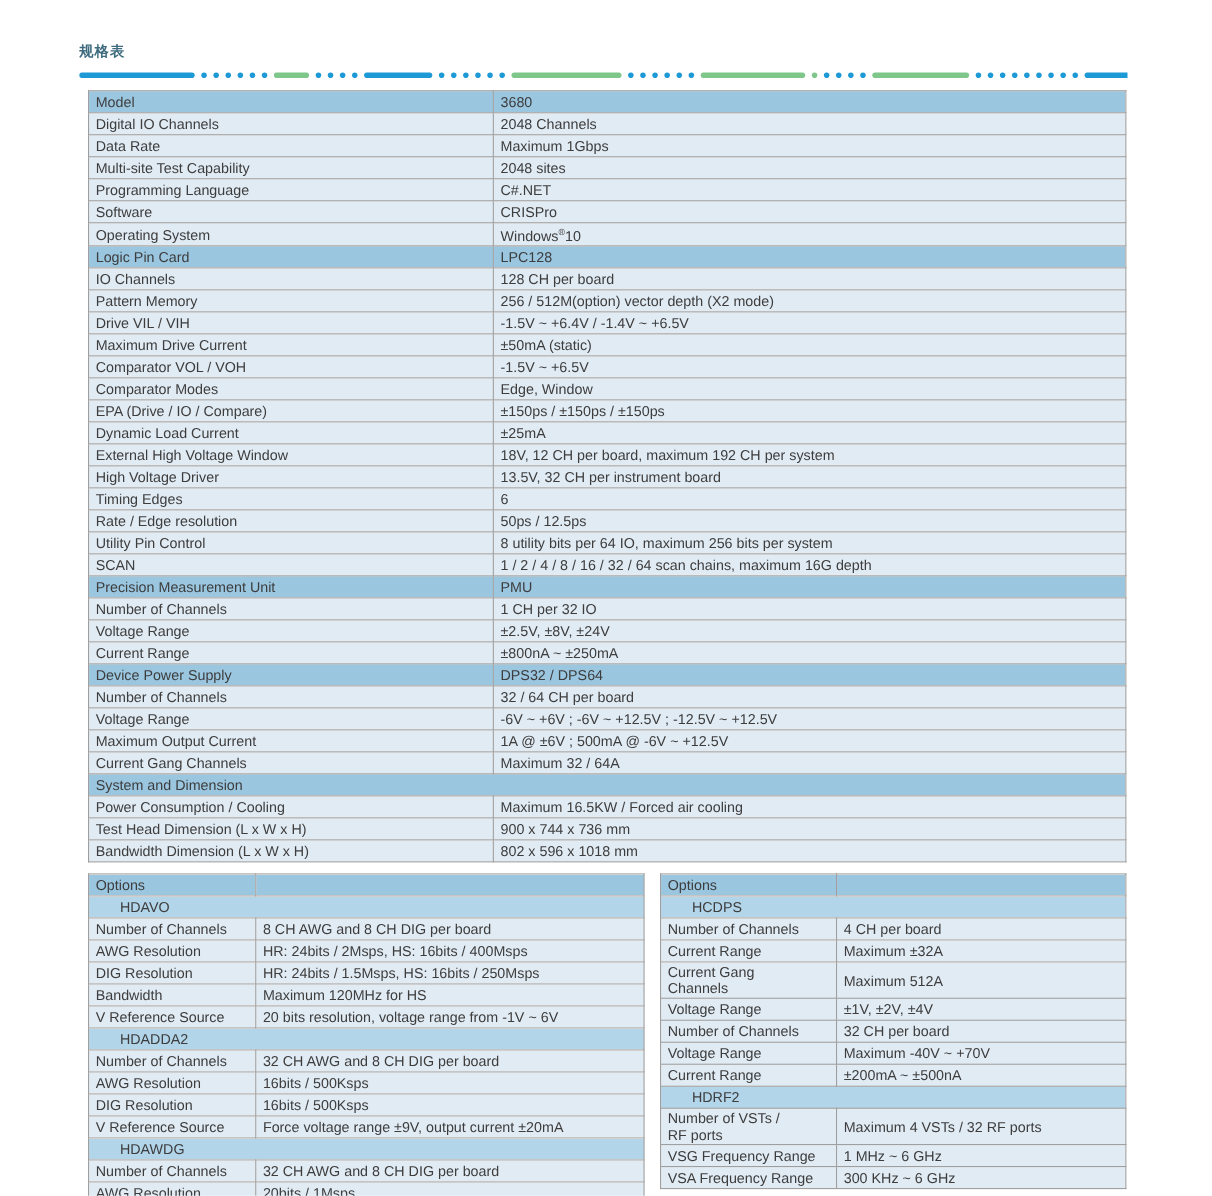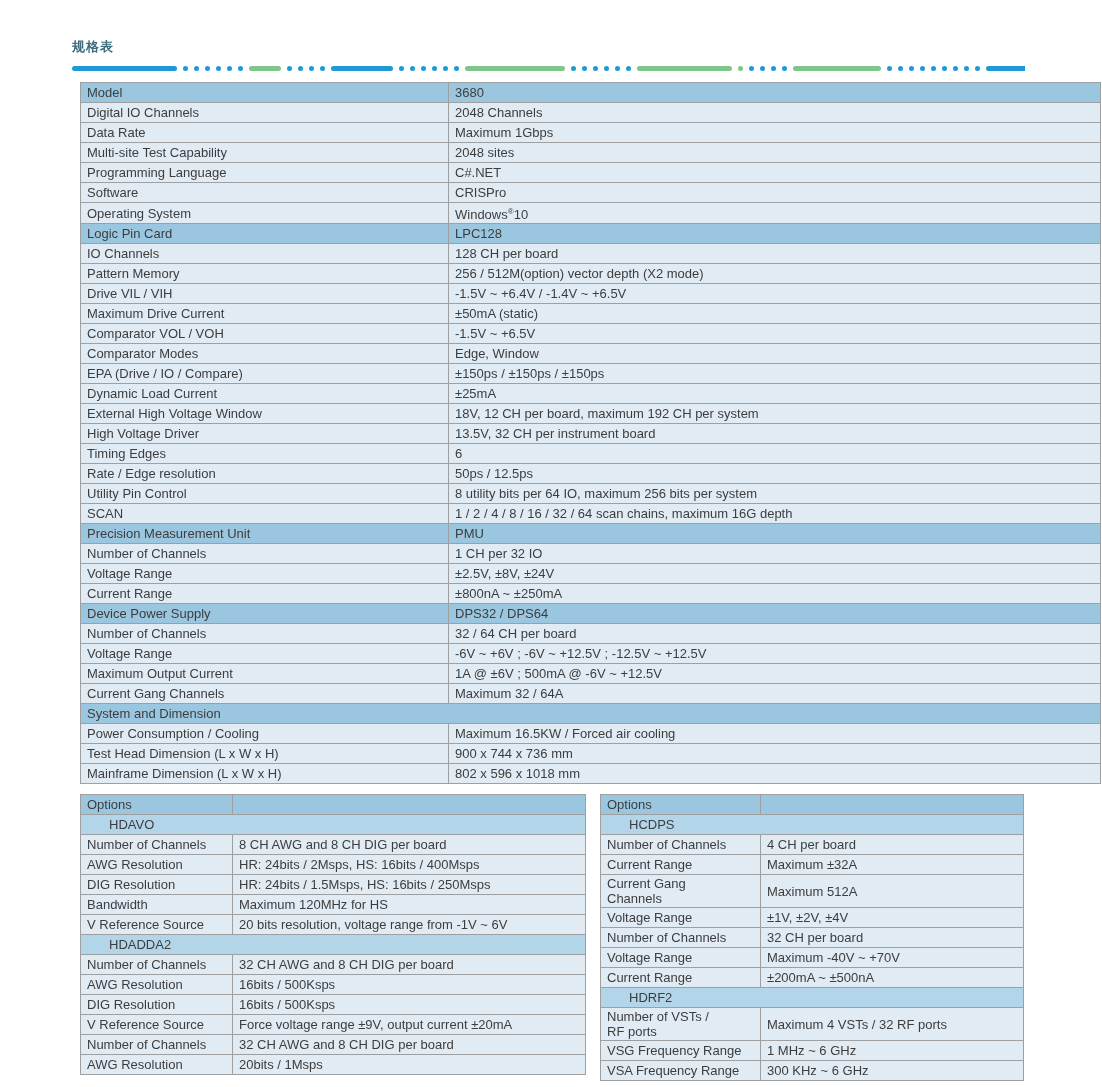--- a/index.html
+++ b/index.html
@@ -33,21 +33,21 @@
   td{
     border:1px solid var(--border);
     padding:1px 6px;height:17px;line-height:15px;
     overflow:hidden;white-space:pre-line;vertical-align:middle;
     background:var(--row-bg);
   }
   tr.header td{background:var(--header-bg);}
   tr.section td, tr.subheader td{background:var(--header-bg);}
   tr.subheader td{background:var(--subheader-bg);padding-left:28px;}
 
-  .main-table{width:1021px;margin:11px 0 2px 8px;}
+  .main-table{width:944px;margin:11px 0 2px 8px;}
   .options-wrap{display:flex;gap:14px;margin:10px 0 0 8px;}
   .options-left{width:506px;align-self:flex-start;}
   .options-right{width:424px;align-self:flex-start;}
 </style>
 </head>
 <body>
 
 <div class="wrapper">
 
   <h1 class="page-title">规格表</h1>
@@ -233,21 +233,21 @@
         </tr>
         <tr class="row">
           <td>Power Consumption / Cooling</td>
           <td>Maximum 16.5KW / Forced air cooling</td>
         </tr>
         <tr class="row">
           <td>Test Head Dimension (L x W x H)</td>
           <td>900 x 744 x 736 mm</td>
         </tr>
         <tr class="row">
-          <td>Mainframe Dimension (L x W x H)</td>
+          <td>Bandwidth Dimension (L x W x H)</td>
           <td>802 x 596 x 1018 mm</td>
         </tr>
       </tbody>
   </table>
 
   <div class="options-wrap">
     <table class="options-left">
       <colgroup>
           <col style="width:152px">
           <col>
@@ -291,20 +291,23 @@
             <td>AWG Resolution</td>
             <td>16bits / 500Ksps</td>
           </tr>
           <tr class="row">
             <td>DIG Resolution</td>
             <td>16bits / 500Ksps</td>
           </tr>
           <tr class="row">
             <td>V Reference Source</td>
             <td>Force voltage range ±9V, output current ±20mA</td>
+          </tr>
+          <tr class="subheader">
+            <td colspan="2">HDAWDG</td>
           </tr>
           <tr class="row">
             <td>Number of Channels</td>
             <td>32 CH AWG and 8 CH DIG per board</td>
           </tr>
           <tr class="row">
             <td>AWG Resolution</td>
             <td>20bits / 1Msps</td>
           </tr>
         </tbody>

